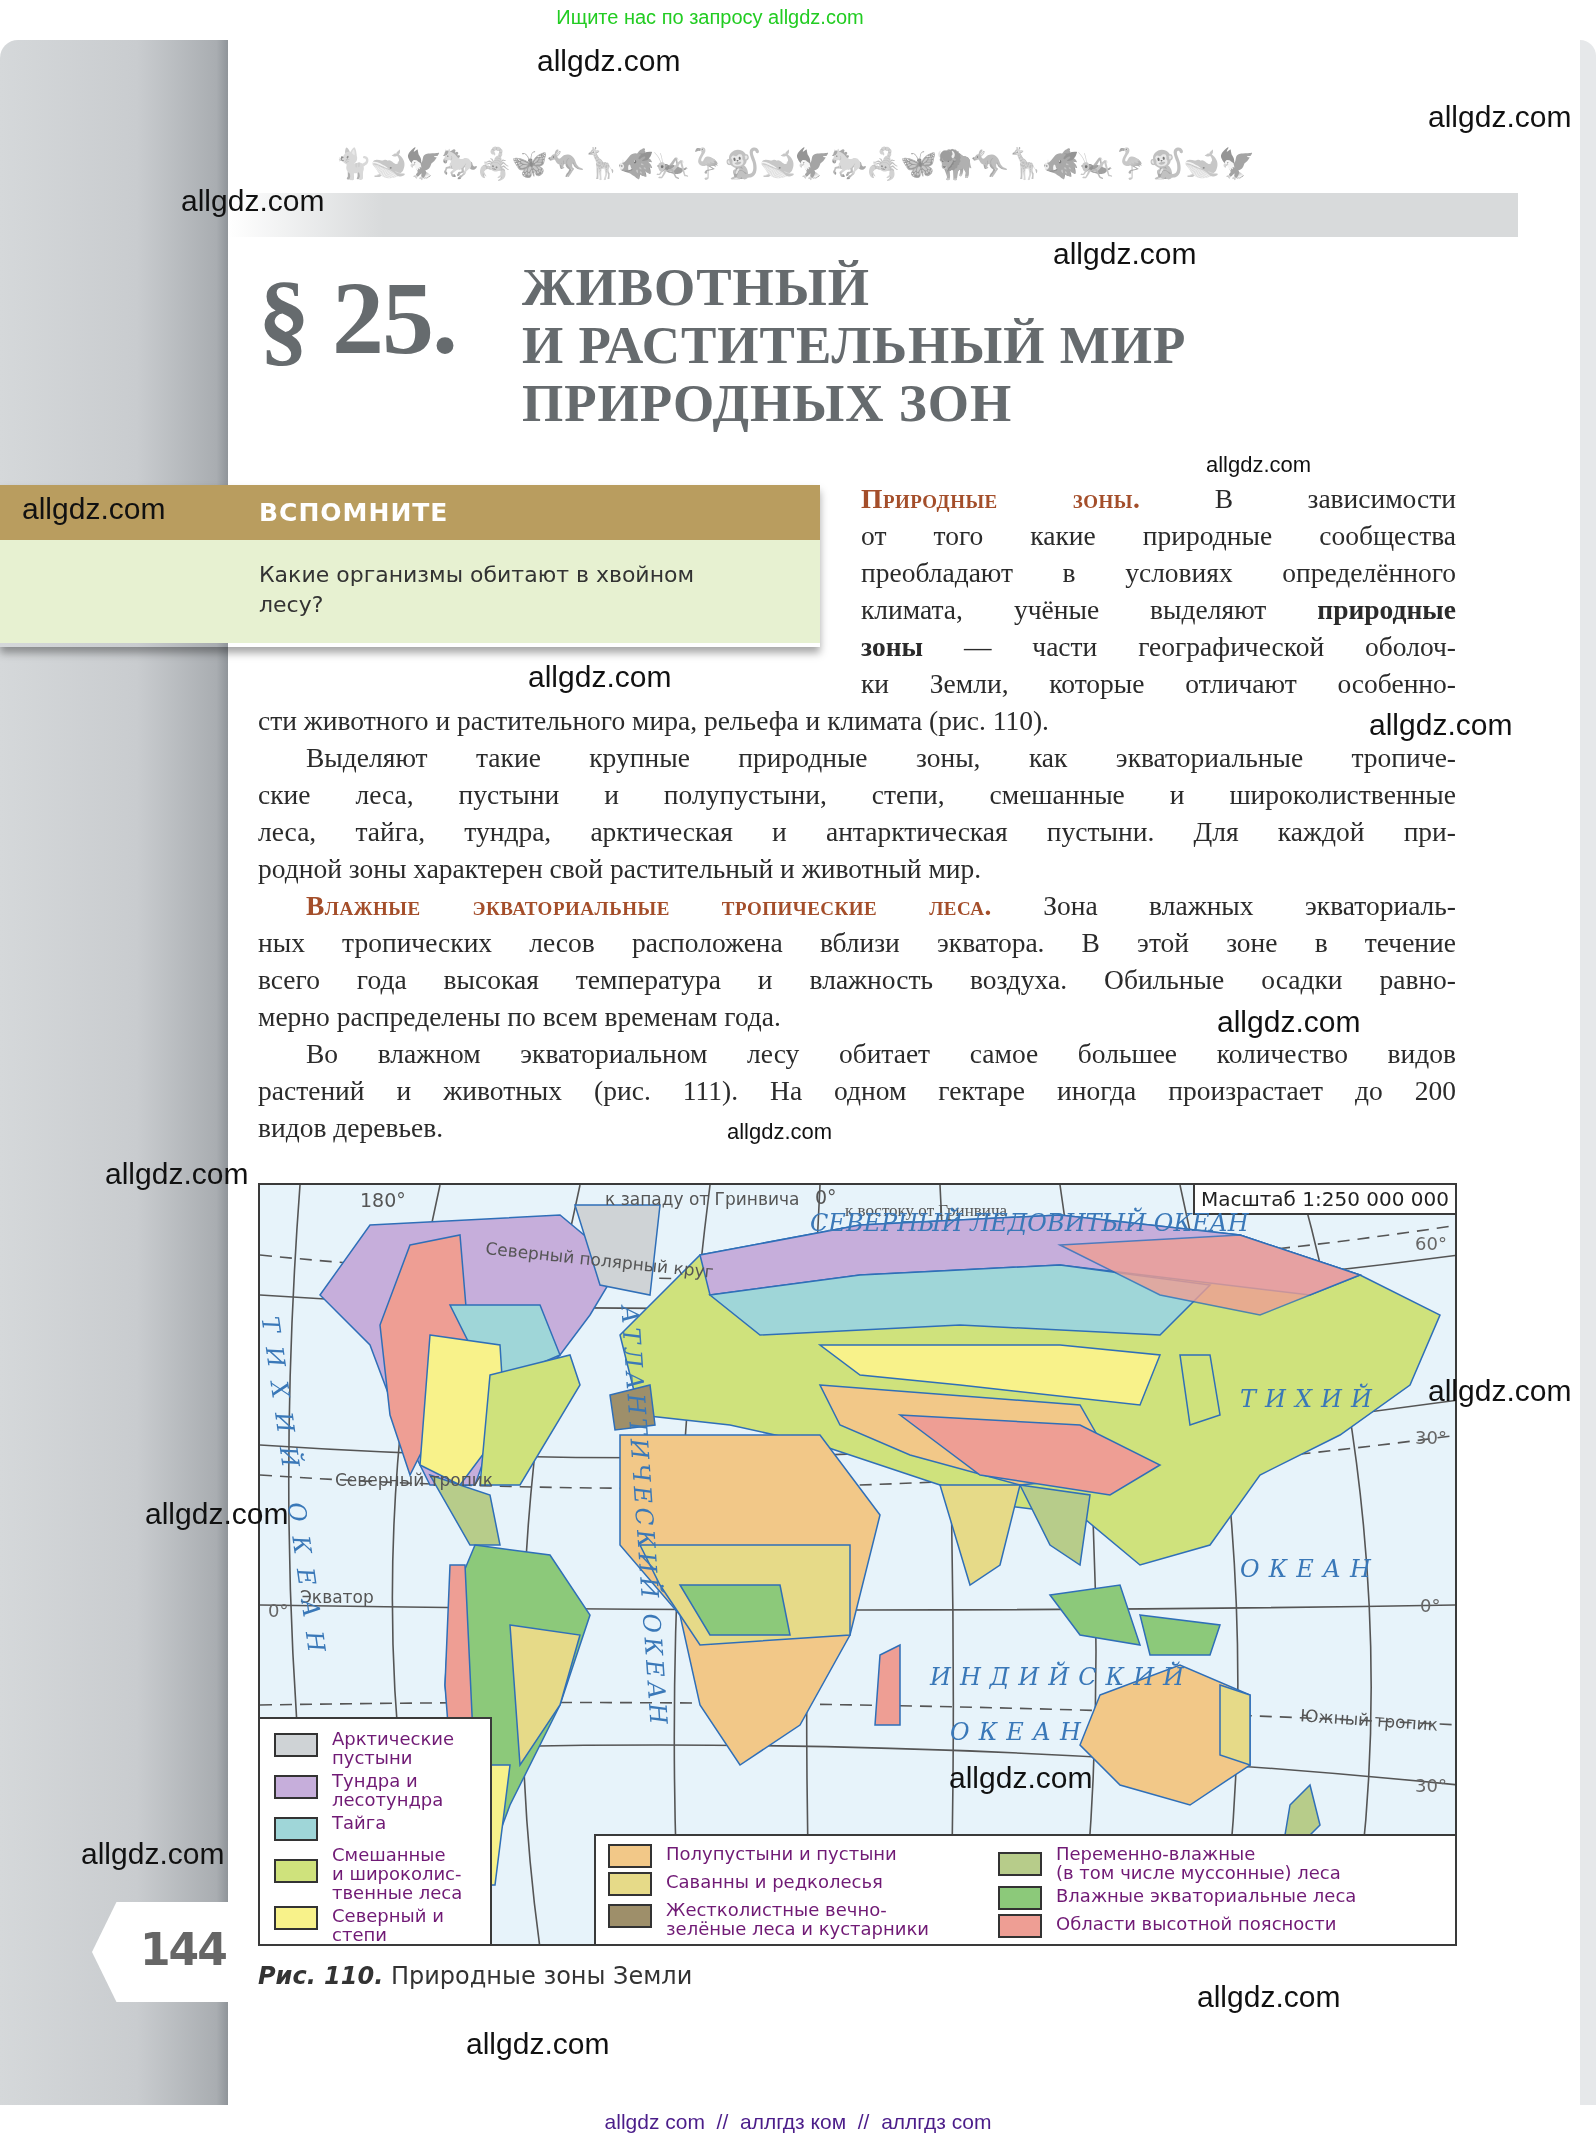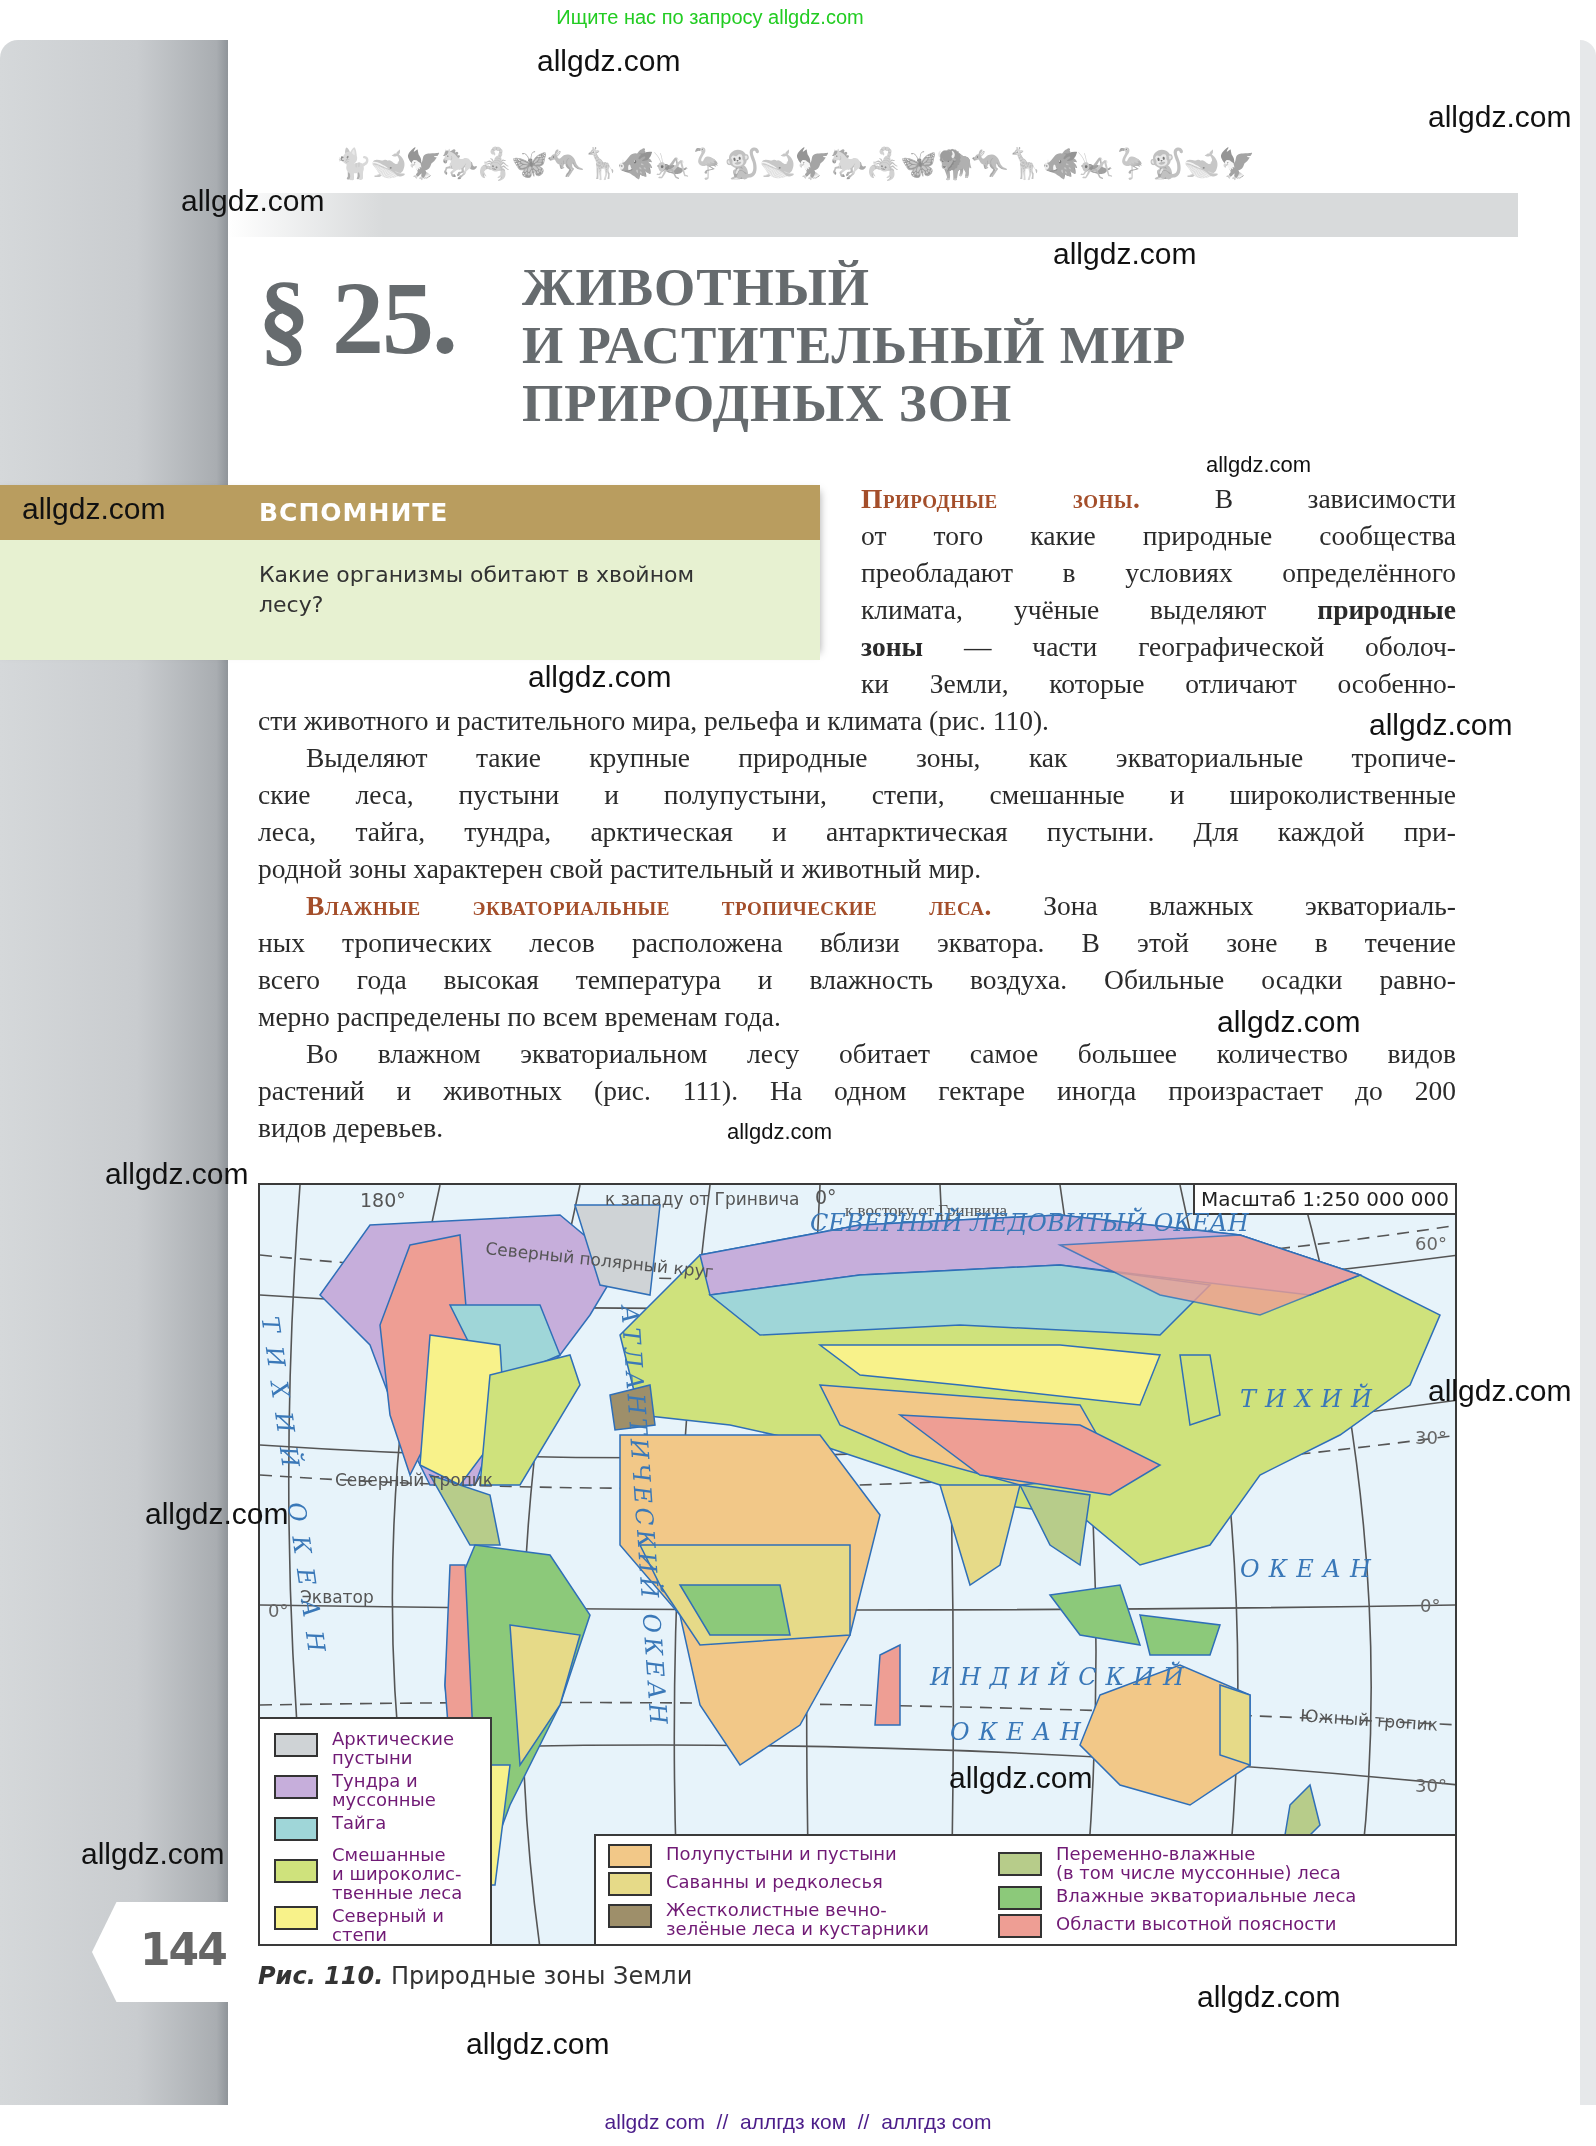--- a/index.html
+++ b/index.html
@@ -24,21 +24,21 @@
 
   .para-num { position: absolute; left: 258px; top: 258px; font-family: "Liberation Serif", serif;
     font-weight: bold; font-size: 104px; color: #666b6e; letter-spacing: -2px; }
   .title { position: absolute; left: 522px; top: 258px; font-family: "Liberation Serif", serif;
     font-weight: bold; font-size: 53px; line-height: 58px; color: #666b6e; letter-spacing: 1px; }
 
   .recall-box { position: absolute; left: 0; top: 485px; width: 820px; height: 162px;
     box-shadow: 0 6px 8px rgba(0,0,0,0.35); }
   .recall-head { height: 55px; background: #b99d5f; padding-left: 259px; padding-top: 13px;
     font-family: "DejaVu Sans", sans-serif; font-weight: bold; font-size: 25px; color: #fff; letter-spacing: 1px; }
-  .recall-body { height: 120px; background: #e7f1d1; padding-left: 259px; padding-top: 20px;
+  .recall-body { height: 103px; background: #e7f1d1; padding-left: 259px; padding-top: 20px;
     font-family: "DejaVu Sans", sans-serif; font-size: 22px; line-height: 30px; color: #333; width: 820px; }
   .recall-body span { display: block; width: 500px; }
 
   .text { position: absolute; font-family: "Liberation Serif", serif; font-size: 27.5px; line-height: 37px;
     color: #2b2b2b; text-align: justify; }
   .text-col { left: 861px; top: 480px; width: 595px; }
   .text-full { left: 258px; width: 1198px; }
   .line { display: block; text-align-last: justify; white-space: nowrap; }
   .line.last { text-align-last: left; }
   .indent { padding-left: 48px; }
@@ -233,21 +233,21 @@
 
   <div class="legend-left">
     <div class="leg-item">
         <div class="swatch" style="background:#cfd3d6"></div>
         <div class="leg-text" style="white-space:pre-line">Арктические
 пустыни</div>
       </div>
     <div class="leg-item">
         <div class="swatch" style="background:#c6aedb"></div>
         <div class="leg-text" style="white-space:pre-line">Тундра и
-муссонные</div>
+лесотундра</div>
       </div>
     <div class="leg-item">
         <div class="swatch" style="background:#9fd6d8"></div>
         <div class="leg-text" style="white-space:pre-line">Тайга</div>
       </div>
     <div class="leg-item">
         <div class="swatch" style="background:#cfe27c;margin-top:14px"></div>
         <div class="leg-text" style="white-space:pre-line">Смешанные
 и широколис-
 твенные леса</div>

